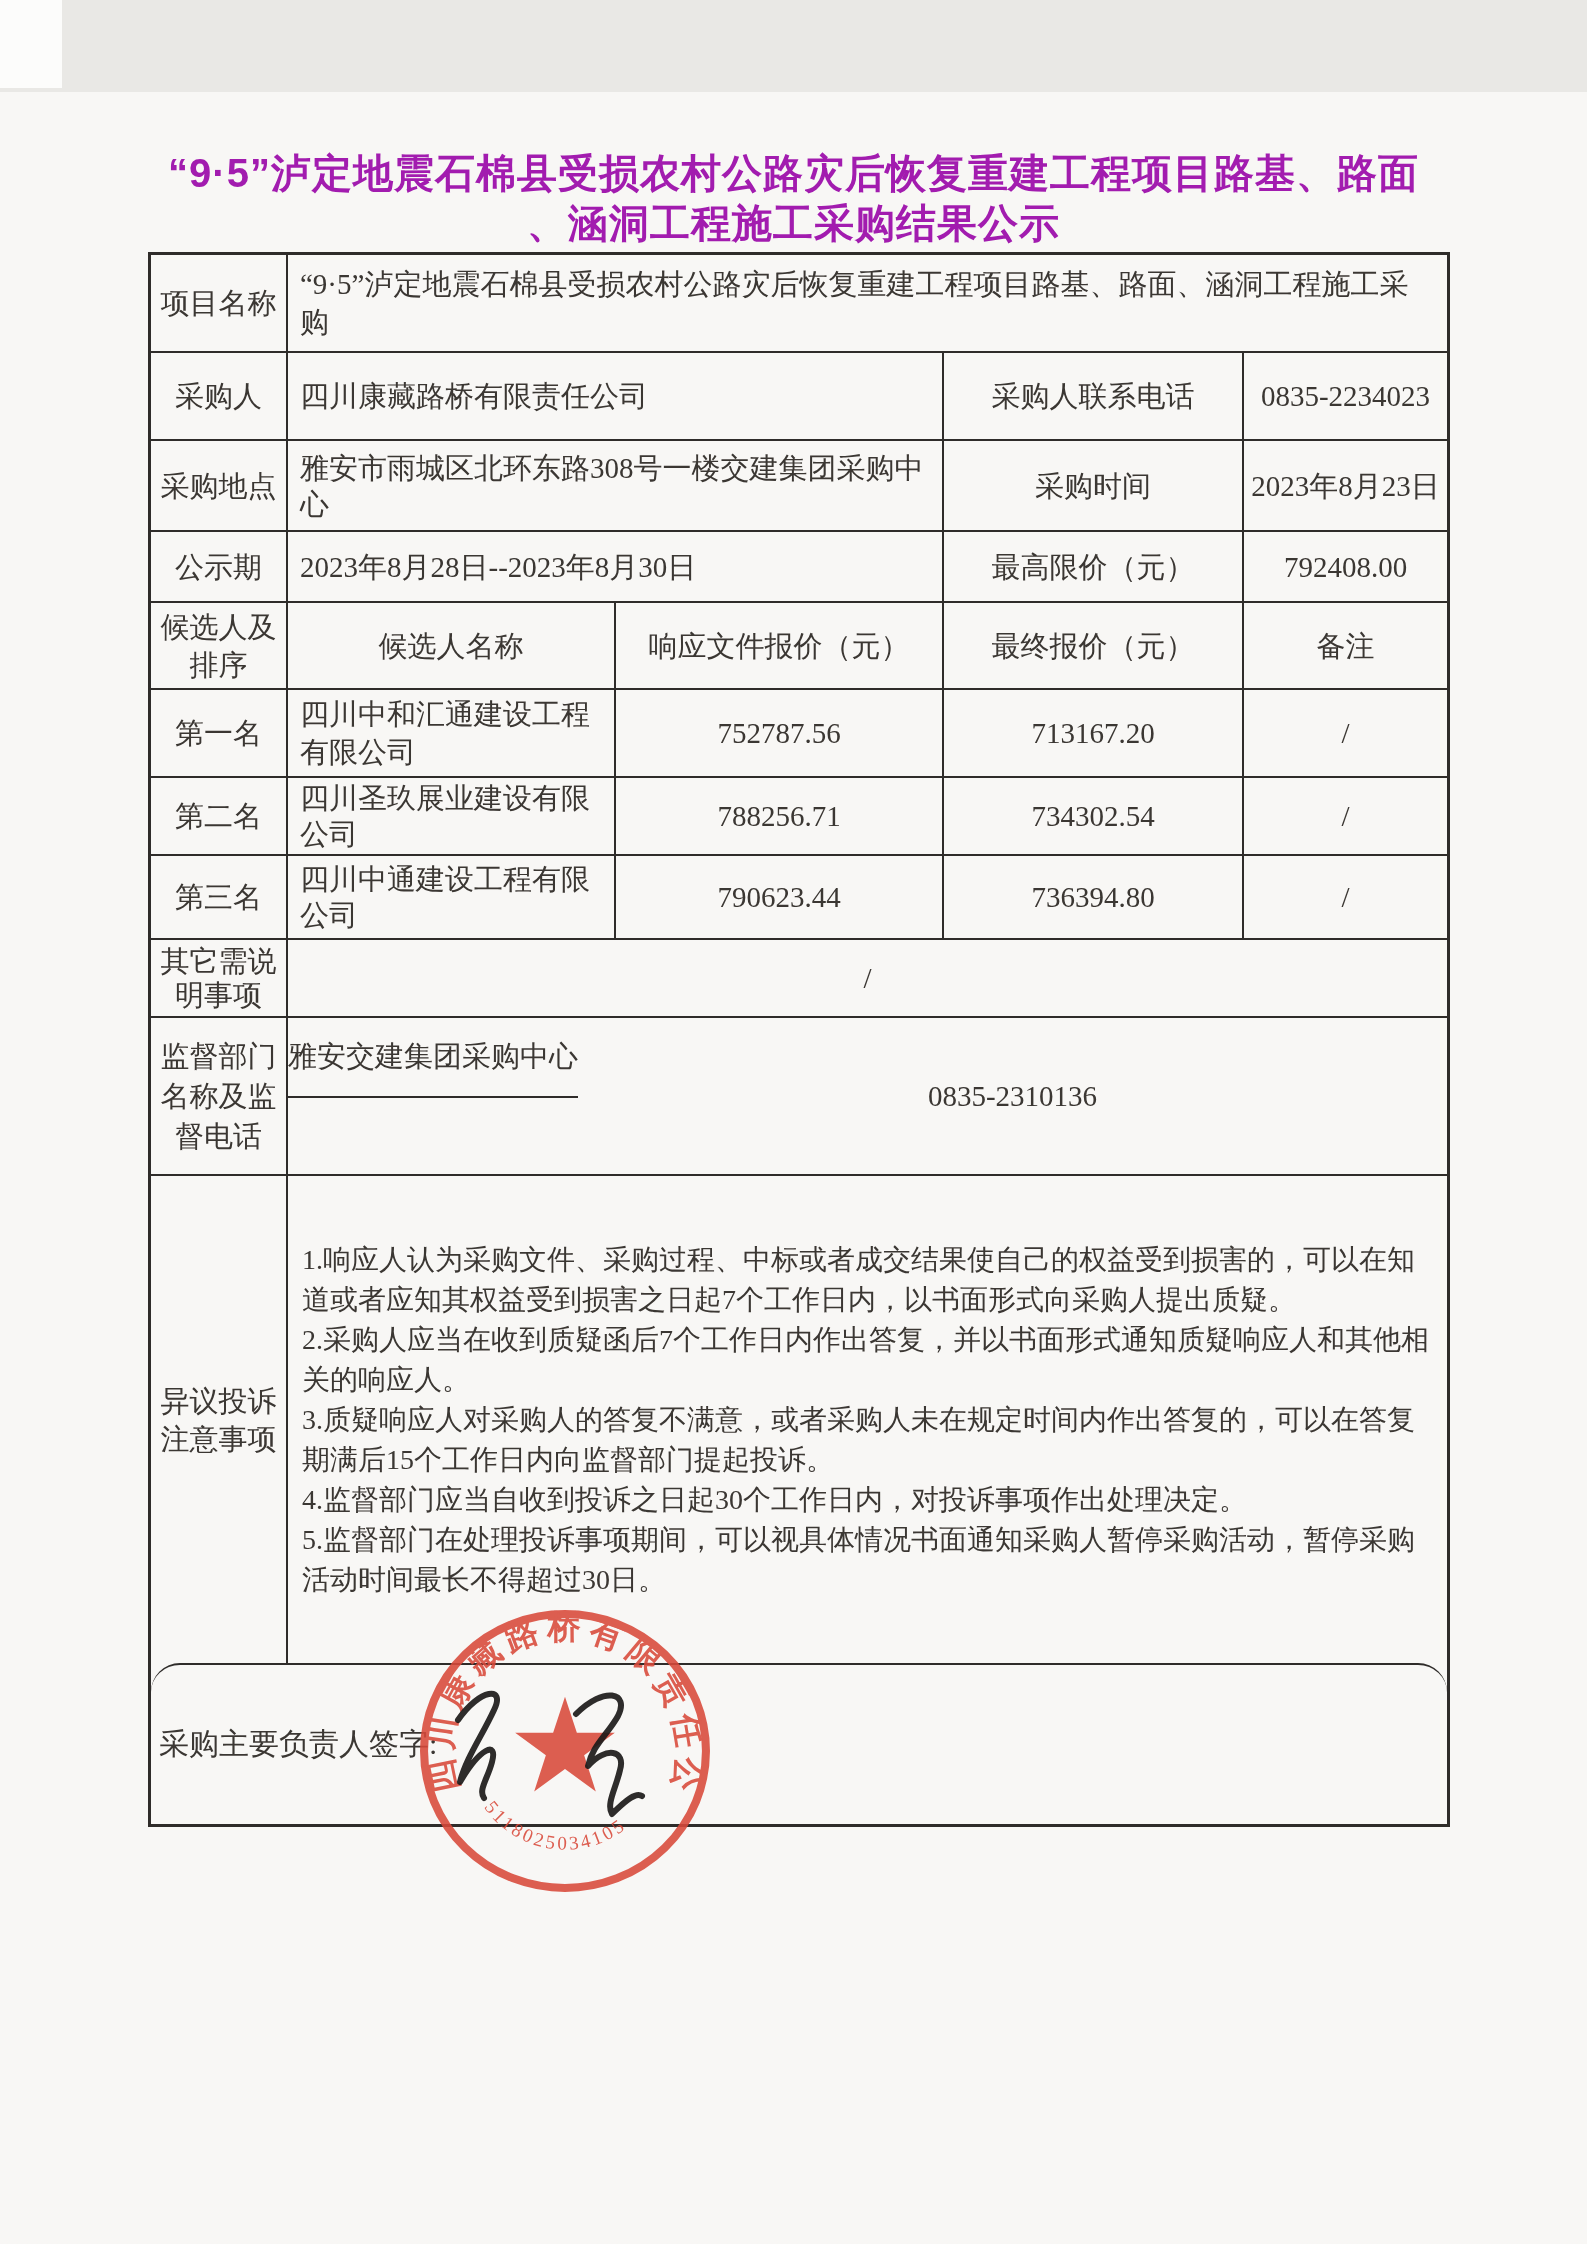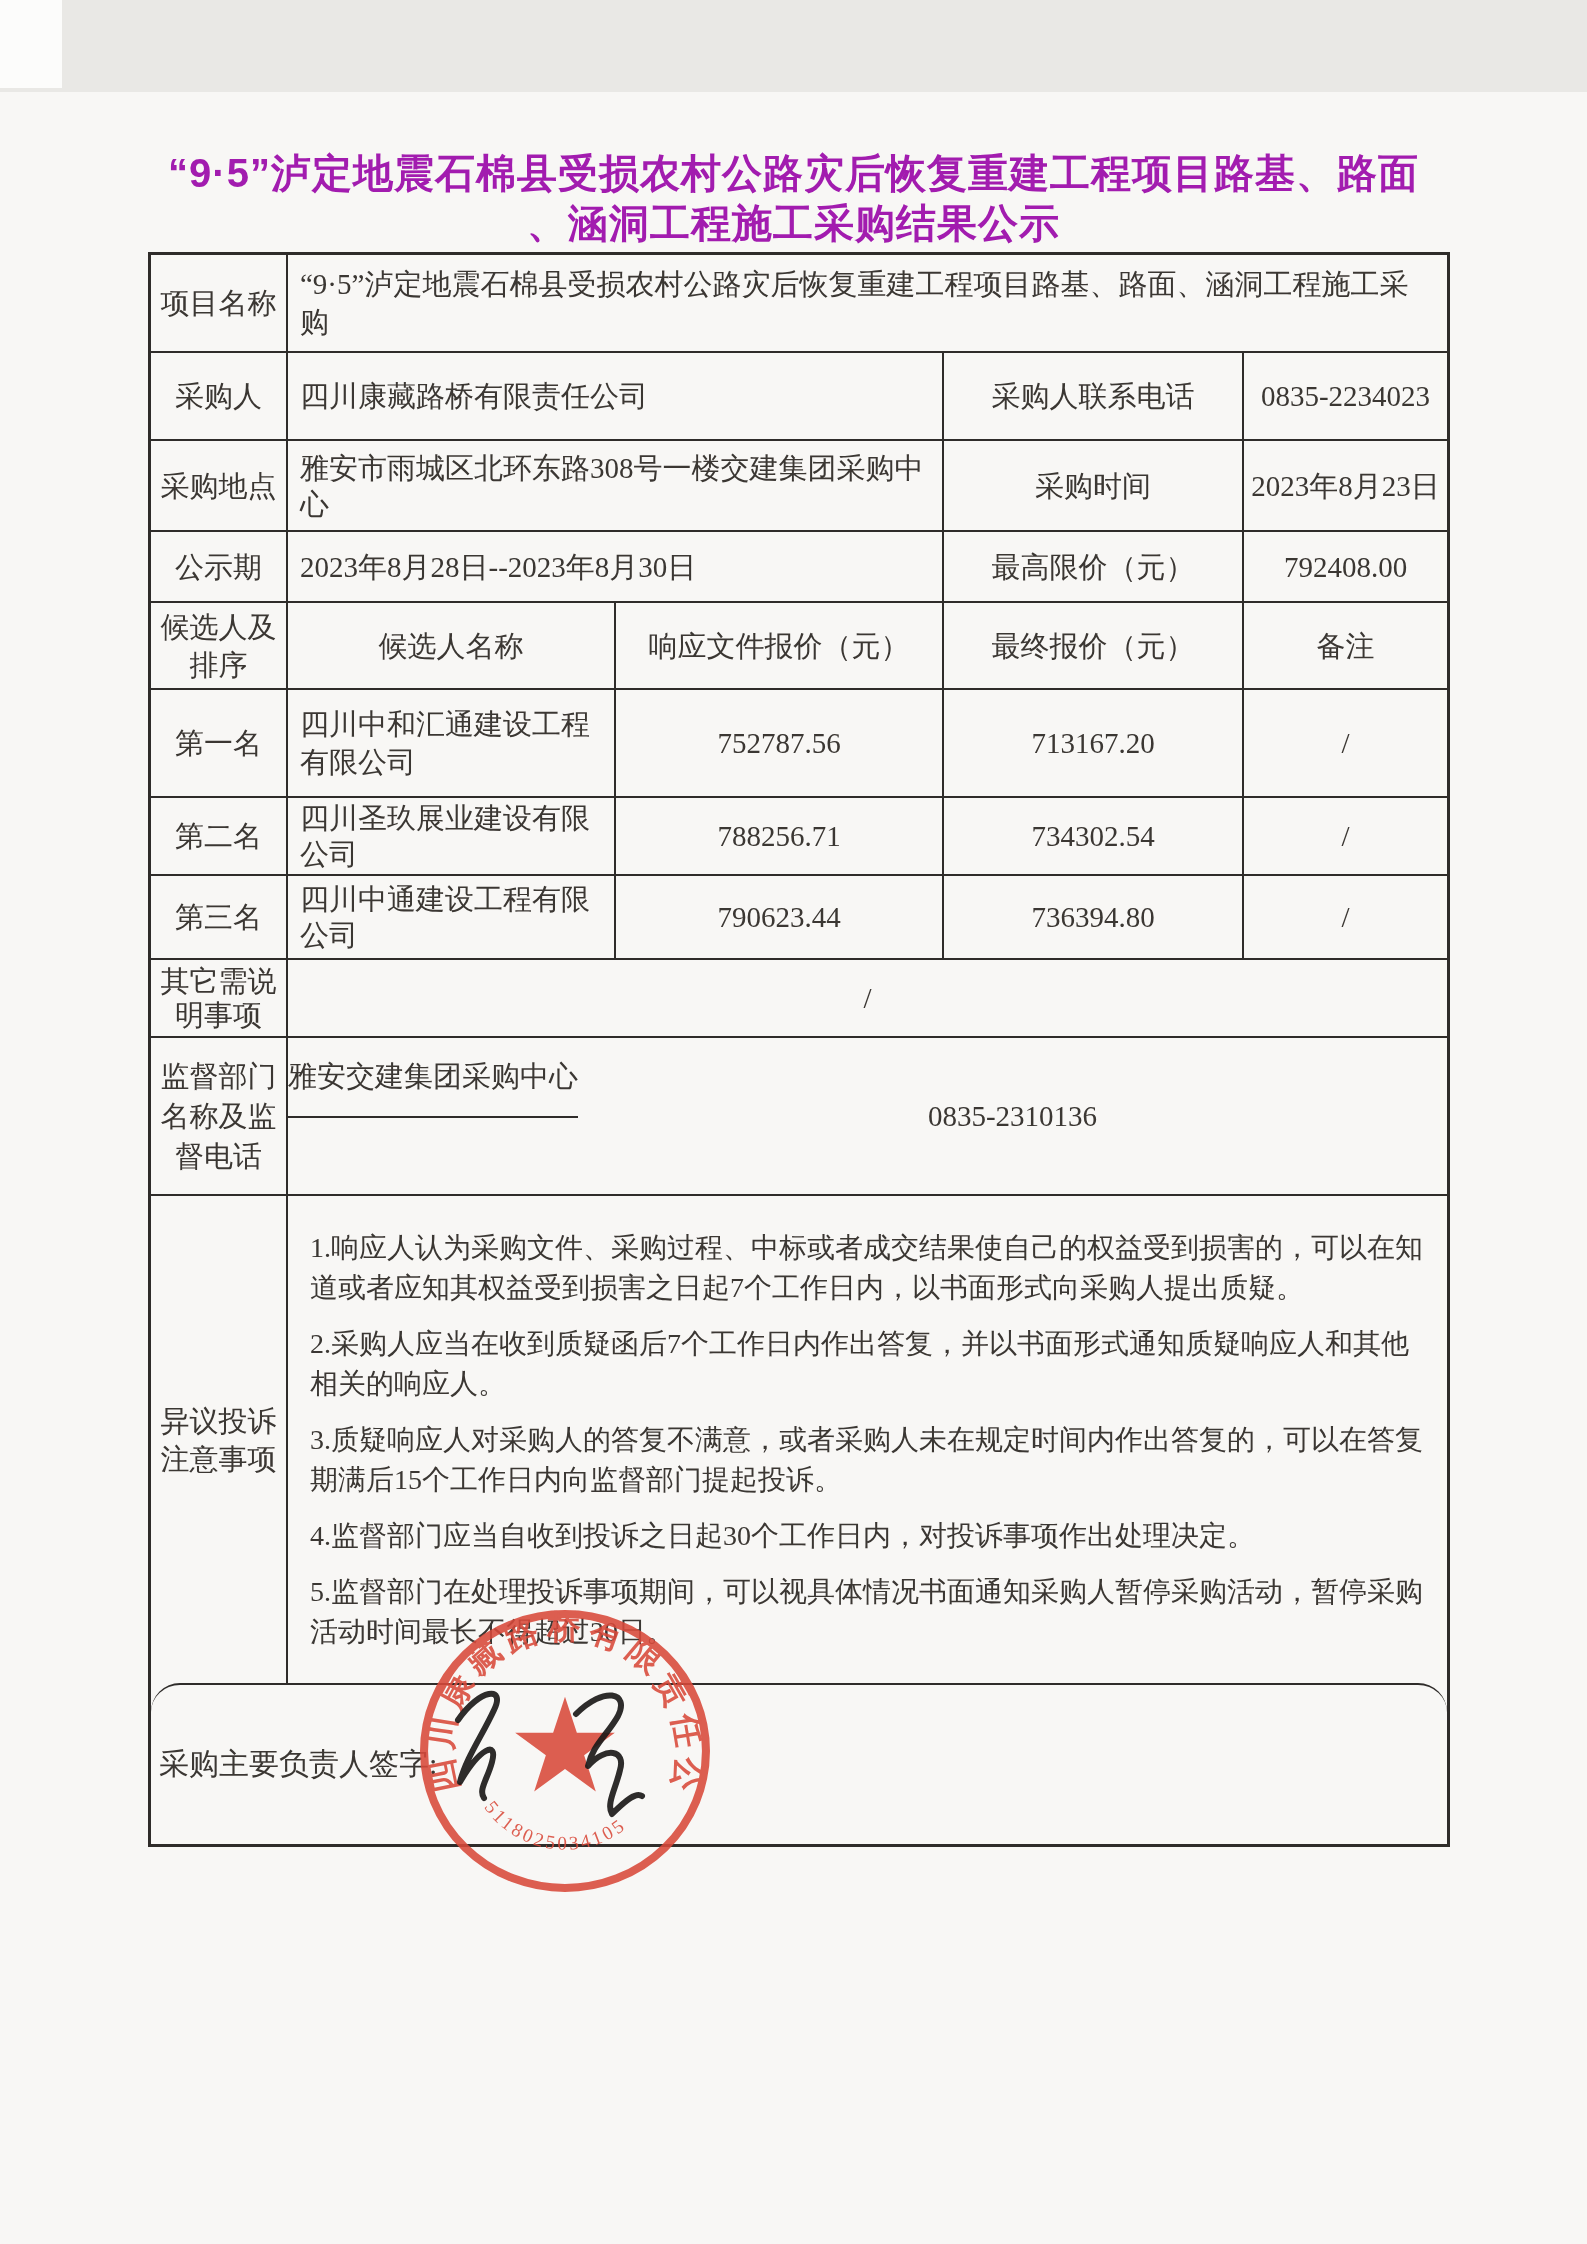--- a/index.html
+++ b/index.html
@@ -37,21 +37,21 @@
   .w328{flex:0 0 328px;width:328px;}
   .w300{flex:0 0 300px;width:300px;}
   .grow{flex:1 1 auto;}
   .subcol{flex:1 1 auto;display:flex;border-left:2px solid #2f2c2a;box-sizing:border-box;}
   .subcell{display:flex;align-items:center;justify-content:center;font-size:29px;box-sizing:border-box;}
   .objection-content{
     flex:1 1 auto;border-left:2px solid #2f2c2a;box-sizing:border-box;
     display:flex;flex-direction:column;justify-content:center;
     font-size:28px;line-height:40px;text-align:left;padding:8px 14px;
   }
-  .objection-content p{margin:8px;}
+  .objection-content p{margin:0;}
   .sign-row{display:flex;align-items:center;border-top:2px solid #2f2c2a;box-sizing:border-box;border-radius:29px;}
   .sign-label{font-size:30px;padding-left:8px;}
 
   .stamp{position:absolute;left:413px;top:1605px;width:304px;height:292px;opacity:0.88;}
   .signature{position:absolute;left:428px;top:1662px;width:280px;height:170px;}
 </style>
 </head>
 <body>
 
 <div class="topband"></div>
@@ -92,21 +92,21 @@
   </div>
 
   <div class="row" style="height:87px">
     <div class="cell lab">候选人及排序</div>
     <div class="cell w328">候选人名称</div>
     <div class="cell w328">响应文件报价（元）</div>
     <div class="cell w300">最终报价（元）</div>
     <div class="cell grow">备注</div>
   </div>
 
-  <div class="row" style="height:108px">
+  <div class="row" style="height:88px">
     <div class="cell lab">第一名</div>
     <div class="cell txt w328">四川中和汇通建设工程有限公司</div>
     <div class="cell w328">752787.56</div>
     <div class="cell w300">713167.20</div>
     <div class="cell grow">/</div>
   </div>
 
   <div class="row" style="height:78px">
     <div class="cell lab">第二名</div>
     <div class="cell txt w328" style="line-height:36px">四川圣玖展业建设有限公司</div>

